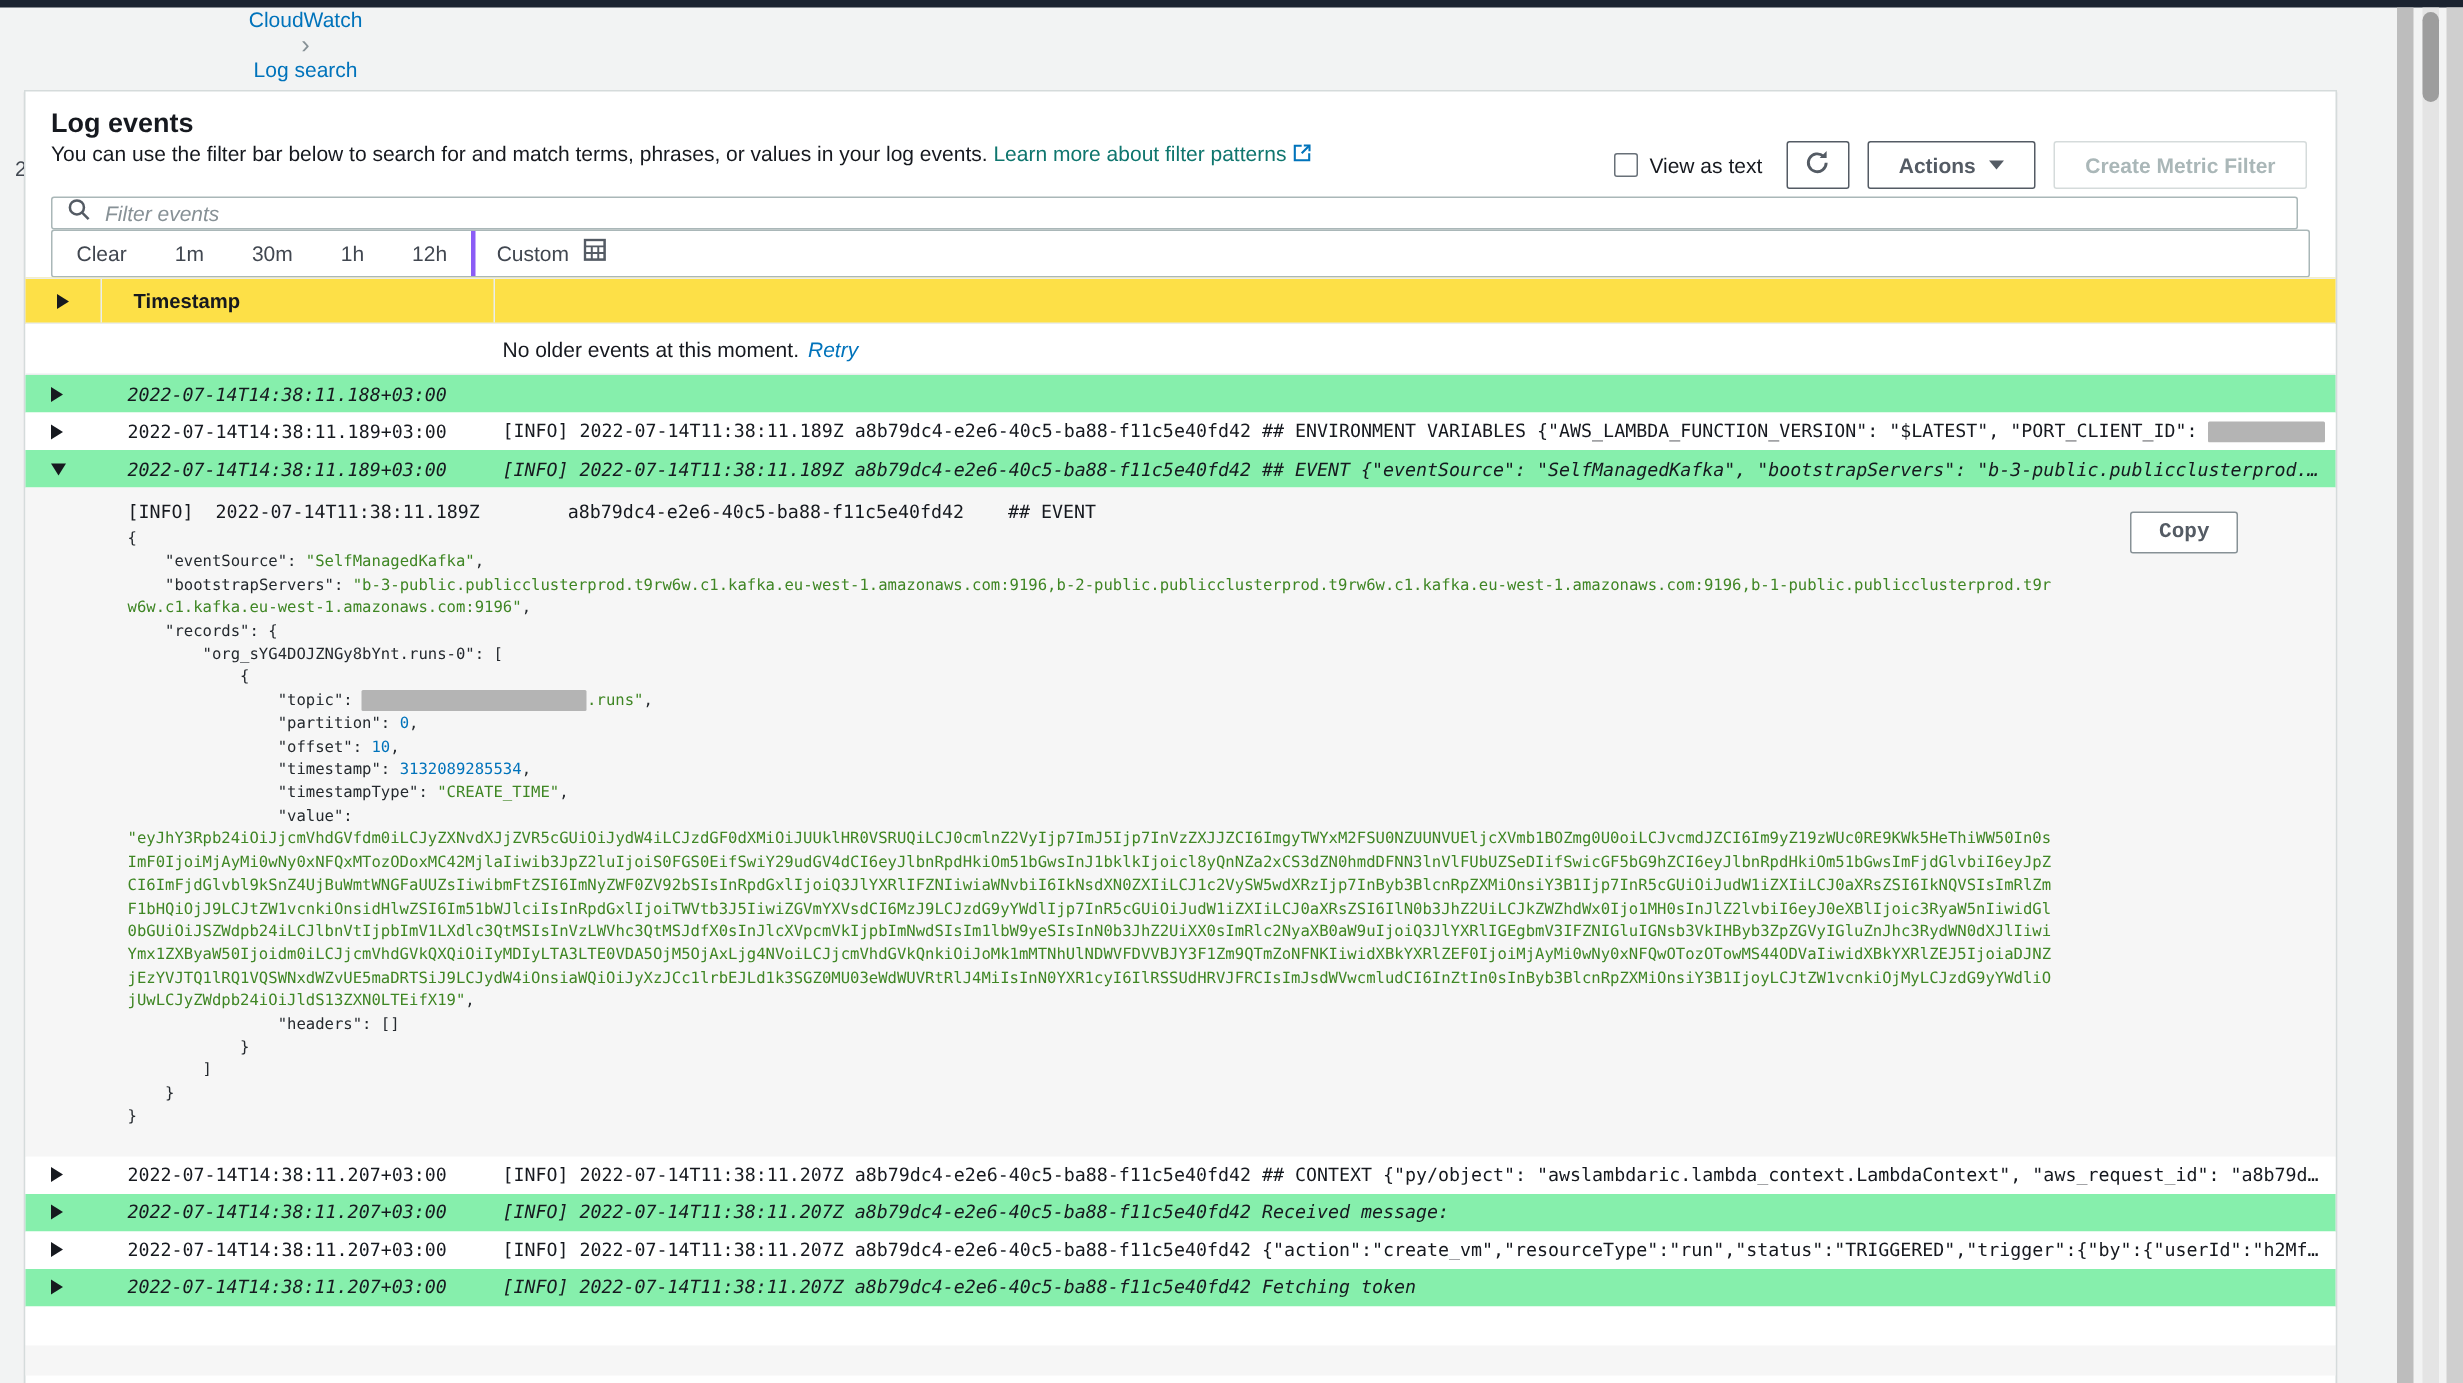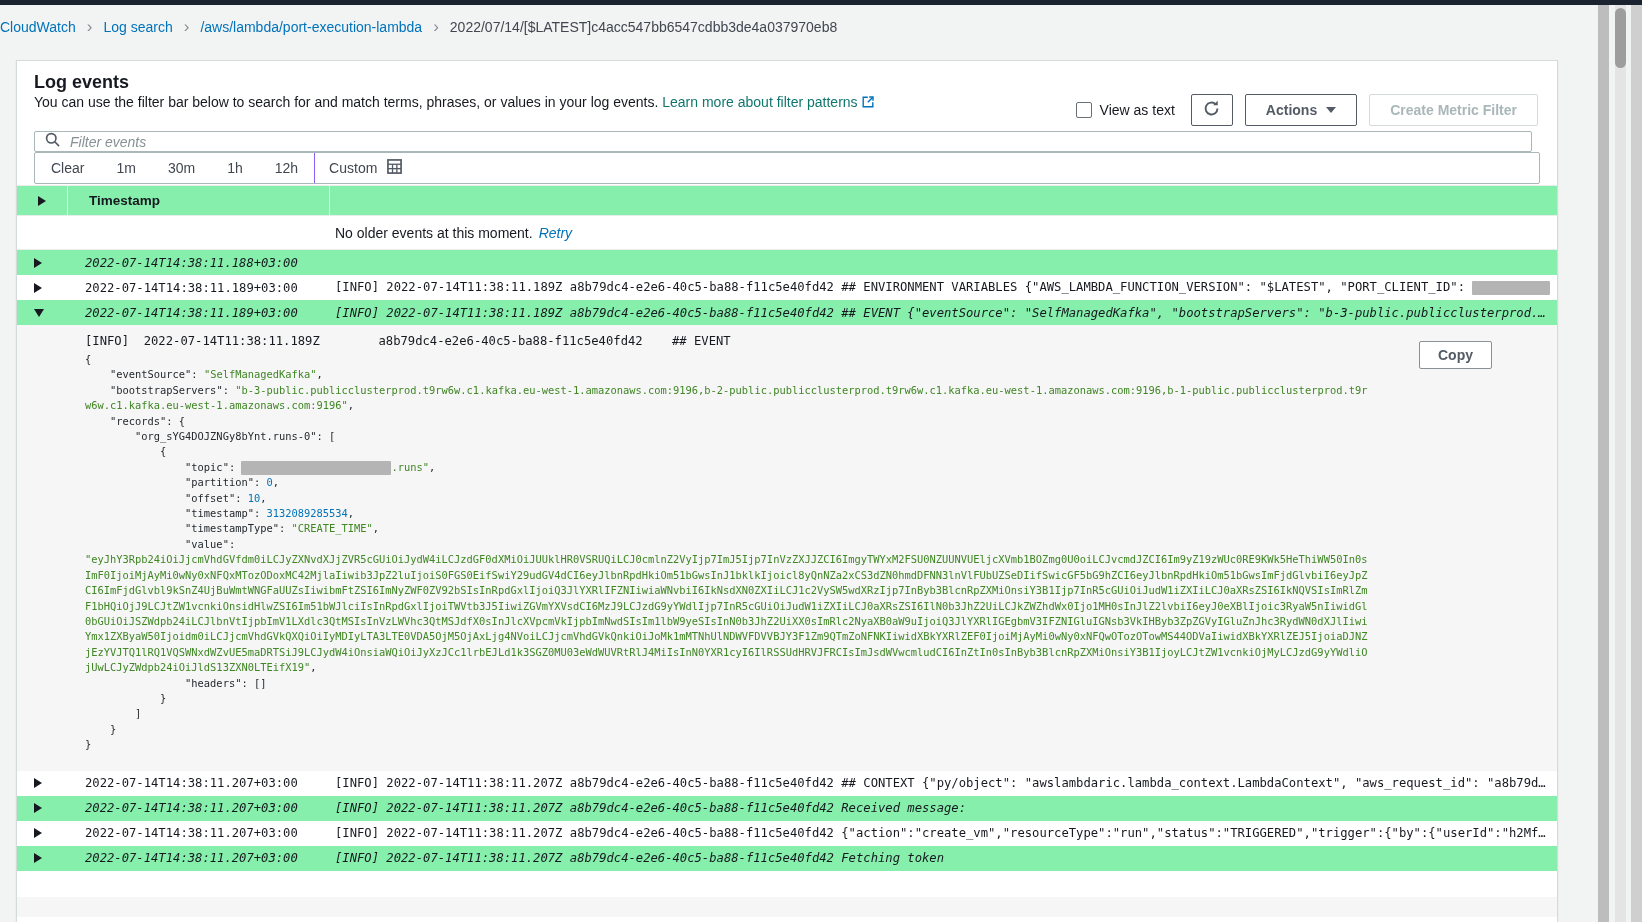--- a/index.html
+++ b/index.html
@@ -7,21 +7,21 @@
     width:1642px;height:922px;position:relative;overflow:hidden;
     background:#f2f3f3;
     font-family:"Liberation Sans","DejaVu Sans",sans-serif;
     color:#16191f;
   }
   .mono{font-family:"DejaVu Sans Mono","Liberation Mono",monospace;}
 
   .top-strip{position:absolute;left:0;top:0;width:1642px;height:5px;background:#1b2330;}
 
   
-  .crumb-bar{position:absolute;left:0;top:5px;height:43px;display:flex;align-items:center;font-size:14px;}
+  .crumb-bar{position:absolute;left:0;top:5px;height:43px;display:flex;align-items:center;padding-left:10px;font-size:14px;flex-direction:column;}
   .crumb-link{color:#0073bb;cursor:pointer;}
   .crumb-last{color:#414750;}
   .crumb-sep{color:#879196;font-size:17px;margin:0 11px;line-height:1;}
 
   
   .card{position:absolute;left:16px;top:60px;width:1540px;height:862px;background:#fff;
         border:1px solid #d5dbdb;border-bottom:none;box-shadow:0 1px 1px rgba(0,28,36,.15);}
 
   .panel-title{position:absolute;left:17px;top:11px;font-size:18px;font-weight:700;}
   .panel-desc{position:absolute;left:17px;top:33px;font-size:14px;white-space:nowrap;}
@@ -40,27 +40,27 @@
   .btn-caret{width:0;height:0;border-left:5px solid transparent;border-right:5px solid transparent;border-top:6px solid #545b64;}
   .btn-disabled{border-color:#d5dbdb;color:#aab7b8;padding:0 20px;cursor:default;}
 
   
   .filter-row{position:absolute;left:17px;top:70px;width:1506px;height:32px;display:flex;align-items:stretch;flex-direction:column;}
   .search-box{flex:1;border:1px solid #aab7b8;border-radius:2px;background:#fff;display:flex;align-items:center;padding-left:10px;gap:8px;margin-right:8px;}
   .search-box input{border:none;outline:none;flex:1;font-size:14px;font-style:italic;color:#16191f;background:transparent;font-family:inherit;}
   .search-box input::placeholder{color:#879196;font-style:italic;}
   .time-ctl{border:1px solid #aab7b8;border-radius:2px;background:#fff;display:flex;align-items:center;}
   .tr-item{padding:0 16px;font-size:14px;color:#414750;cursor:pointer;line-height:30px;}
-  .custom-sec{border-left:1px solid #8b5cf6;align-self:stretch;display:flex;align-items:center;padding:0 14px;gap:10px;cursor:pointer;}
+  .custom-sec{border-left:3px solid #8b5cf6;align-self:stretch;display:flex;align-items:center;padding:0 14px;gap:10px;cursor:pointer;}
   .custom-label{font-size:14px;color:#414750;}
   .gear-wrap{display:flex;align-items:center;margin-left:34px;margin-right:12px;cursor:pointer;}
   .gear{font-size:19px;color:#545b64;line-height:1;}
 
   
-  .tbl-head{position:absolute;left:0;top:124px;width:100%;height:31px;background:#86efac;
+  .tbl-head{position:absolute;left:0;top:124px;width:100%;height:31px;background:#fde047;
             border-top:1px solid #eaeded;border-bottom:1px solid #eaeded;display:flex;box-sizing:border-box;}
   .th{display:flex;align-items:center;font-size:13.5px;font-weight:700;color:#16191f;box-sizing:border-box;}
   .th-caret{width:51px;border-right:1px solid #eaeded;justify-content:center;}
   .th-ts{width:262px;border-right:1px solid #eaeded;padding-left:21px;}
   .th-msg{flex:1;padding-left:21px;}
 
   .rows{position:absolute;left:0;top:155px;width:100%;}
   .notice-row{height:33px;background:#fff;border-bottom:1px solid #eaeded;display:flex;align-items:center;font-size:14px;}
   .notice-pad{width:318px;}
   .retry{color:#0073bb;font-style:italic;margin-left:6px;text-decoration:none;cursor:pointer;}
@@ -74,21 +74,21 @@
   .cell-msg{flex:1;padding-left:5px;padding-right:14px;font-size:12.2px;white-space:pre;overflow:hidden;}
   .redact{display:inline-block;height:14px;background:#b4b4b4;vertical-align:middle;border-radius:1px;}
 
   .detail{position:relative;background:#f6f6f6;padding:8px 188px 18px 68px;}
   .detail-hdr{font-family:"DejaVu Sans Mono","Liberation Mono",monospace;font-size:12.2px;line-height:17px;white-space:pre;color:#16191f;}
   .detail-json{margin:2px 0 0;font-family:"DejaVu Sans Mono","Liberation Mono",monospace;
                font-size:10.4px;line-height:15.4px;white-space:pre-wrap;word-break:break-all;color:#24292e;}
   .c-s{color:#3f8624;}
   .c-n{color:#0073bb;}
   .copy-btn{position:absolute;top:16px;right:65px;background:#fff;border:1px solid #879196;border-radius:2px;
-            padding:5px 18px;font-family:Liberation Sans, sans-serif;font-size:14px;font-weight:700;color:#545b64;cursor:pointer;}
+            padding:5px 18px;font-family:Liberation Mono, monospace;font-size:14px;font-weight:700;color:#545b64;cursor:pointer;}
 
   .filler-white{height:26px;background:#fff;}
   .filler-shade{height:20px;background:#f6f6f6;}
 
   
   .sb1{position:absolute;left:1598px;top:5px;width:11px;height:917px;background:#bdbdbd;}
   .sb2-track{position:absolute;left:1615px;top:5px;width:11px;height:917px;background:#e4e4e4;}
   .sb2-thumb{position:absolute;left:1615px;top:8px;width:11px;height:60px;background:#9d9d9d;border-radius:6px;}
   .sb3{position:absolute;left:1631px;top:5px;width:11px;height:917px;background:#cfcfcf;}
 </style>

